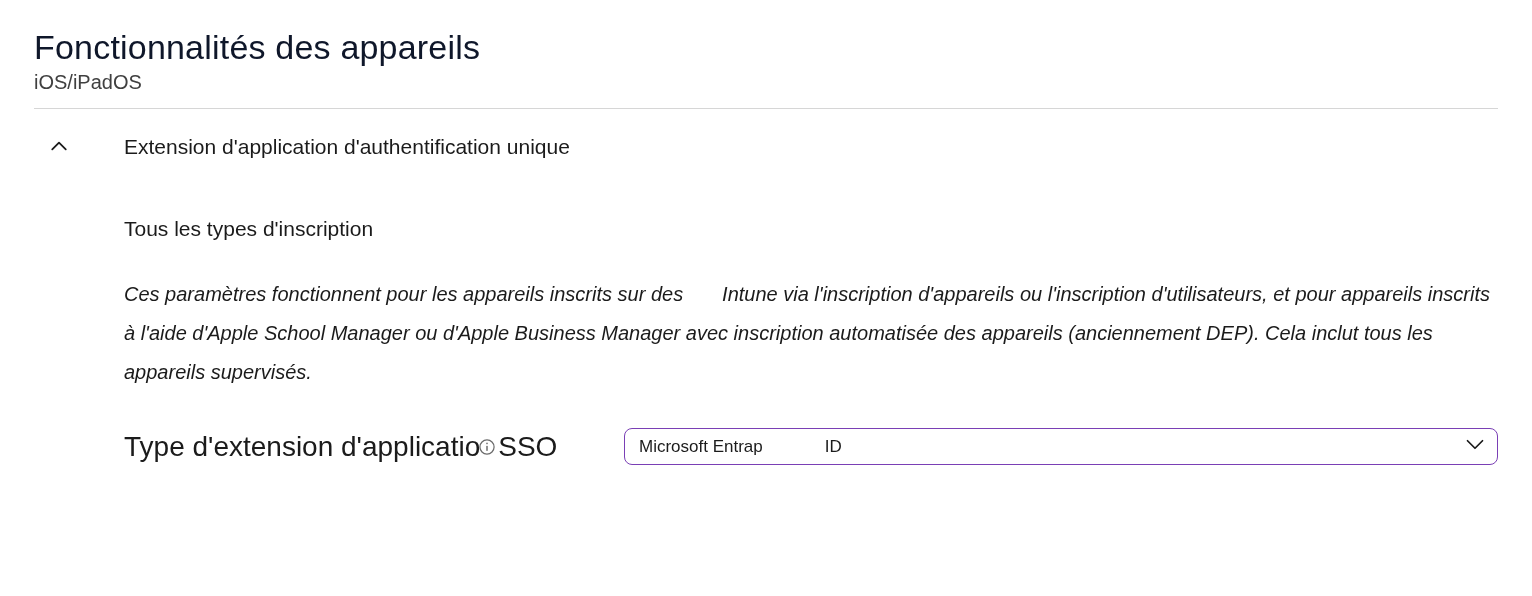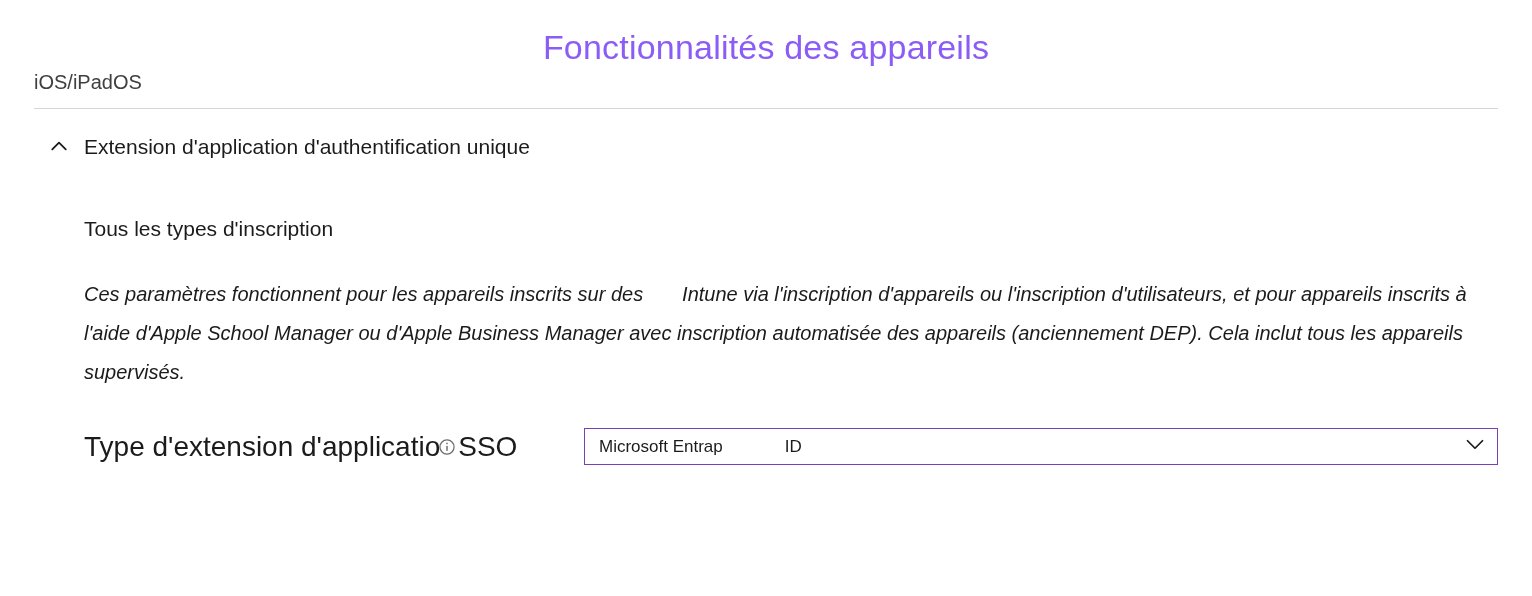--- a/index.html
+++ b/index.html
@@ -10,23 +10,22 @@
     body {
       font-family: "Segoe UI", Arial, sans-serif;
       background: #ffffff;
       color: #1b1b1b;
       padding: 28px 34px 20px 34px;
       font-size: 20px;
     }
     .page-title {
       font-size: 34px;
       font-weight: 400;
-      color: #8b5cf6;
+      color: #0f172a;
       letter-spacing: 0.2px;
-      text-align: center;
     }
     .page-subtitle {
       font-size: 20px;
       color: #404040;
       margin-top: 4px;
       font-weight: 400;
     }
     .divider {
       border: none;
       border-top: 1px solid #d6d6d6;
@@ -43,20 +42,21 @@
       justify-content: center;
       padding-top: 2px;
     }
     .chevron {
       width: 18px;
       height: 18px;
       display: inline-block;
     }
     .section-content {
       flex: 1;
+      margin-left: 40px;
     }
     .section-title {
       font-size: 21px;
       font-weight: 400;
       color: #1b1b1b;
     }
     .section-desc {
       font-size: 20px;
       color: #1b1b1b;
       margin-top: 34px;
@@ -92,21 +92,21 @@
       margin-left: -2px;
       margin-right: 2px;
     }
     .select-wrap {
       flex: 1;
       margin-left: 0px;
     }
     .select {
       width: 100%;
       border: 1.5px solid #7a3fb5;
-      border-radius: 0;
+      border-radius: 8px;
       height: 37px;
       display: flex;
       align-items: center;
       padding: 0 14px;
       background: #fff;
       position: relative;
       cursor: pointer;
     }
     .select-text {
       font-size: 17px;

